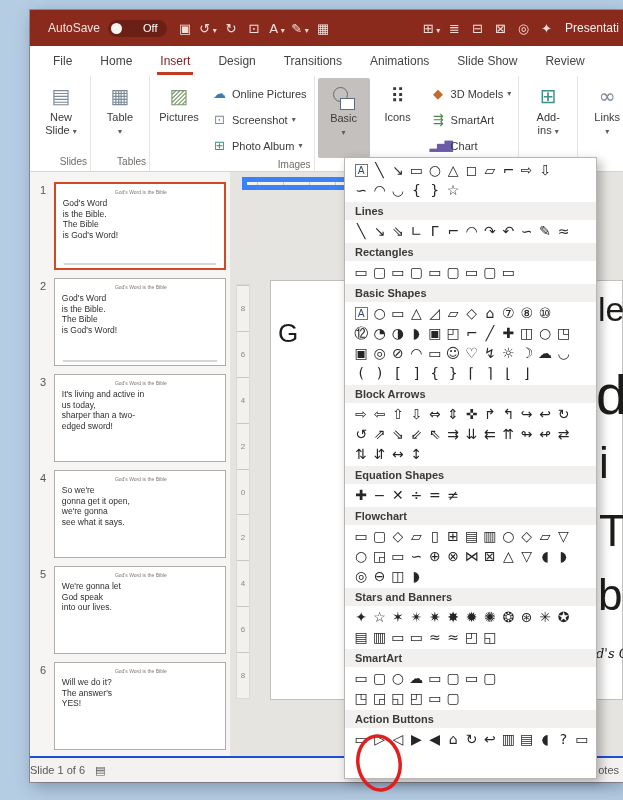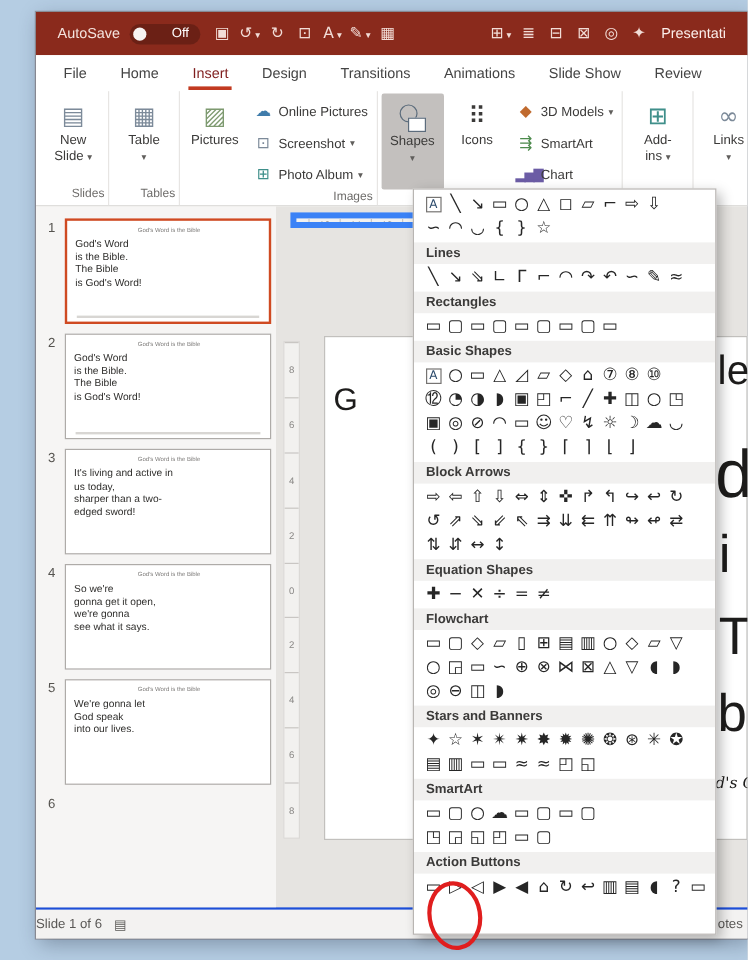--- a/index.html
+++ b/index.html
@@ -1,21 +1,21 @@
 <!DOCTYPE html>
 <html style="--titlebar: #8a2a1c; --tab-accent: #c23a21; --selection-border: #cf4a22; --annotation: #e01e1e;"><head>
 <meta charset="utf-8">
 <style>
 :root{--titlebar:#8a2a1c;--tab-accent:#c23a21;--selection-border:#cf4a22;--annotation:#e01e1e}
 *{box-sizing:border-box;margin:0;padding:0}
 html,body{width:623px;height:800px}
 body{background:#b5cde3;font-family:"Liberation Sans","DejaVu Sans",sans-serif;position:relative;overflow:hidden}
 .window{position:absolute;left:30px;top:10px;width:593px;height:772px;background:#fff;display:flex;flex-direction:column;box-shadow:0 0 0 1px rgba(90,60,50,.4),3px 5px 16px rgba(30,40,60,.35)}
 
-.titlebar{height:36px;flex:0 0 36px;background:var(--titlebar);display:flex;align-items:center;padding:0 18px 0 18px;gap:8px;color:#f4e3de;font-size:12px;white-space:nowrap;overflow:hidden}
+.titlebar{height:36px;flex:0 0 36px;background:var(--titlebar);display:flex;align-items:center;padding:0 4px 0 18px;gap:8px;color:#f4e3de;font-size:12px;white-space:nowrap;overflow:hidden}
 .pill{display:inline-flex;align-items:center;gap:21px;background:rgba(0,0,0,.22);border-radius:9px;height:17px;padding:0 9px 0 3px;font-size:11px;color:#fff}
 .pill-dot{width:11px;height:11px;border-radius:50%;background:#f6f3f2}
 .qat{display:inline-flex;align-items:center;gap:2px}
 .qat-icon{display:inline-block;min-width:21px;text-align:center;font-size:13px;color:#f2ddd7;font-family:"DejaVu Sans",sans-serif}
 .caret-sm::after{content:" ▾";font-size:8px}
 .spacer{flex:1}
 .title-text{font-size:12px;color:#fbeeea;overflow:hidden;max-width:86px}
 
 .tabbar{height:30px;flex:0 0 30px;background:#fff;display:flex;align-items:stretch;padding:0 10px;gap:2px}
 .rtab{position:relative;display:flex;align-items:center;padding:0 13px;font-size:12px;color:#444}
@@ -163,21 +163,21 @@
           </div>
         </div>
       </div>
       <div class="rgroup-label">Images</div>
     </div>
 
     <div class="rgroup">
       <div class="rgroup-content">
         <div class="big-btn pressed caret-after">
           <span class="shapes-glyph"></span>
-          <span class="big-label">Shapes
+          <span class="big-label">Basic
 </span>
         </div>
         <div class="big-btn">
           <span class="icon ic-k">⠿</span>
           <span class="big-label">Icons</span>
         </div>
         <div class="small-stack">
           <div class="small-btn caret-after">
             <span class="icon ic-e">◆</span>
             <span>3D Models</span>
@@ -266,20 +266,26 @@
           <span class="thumb-num">5</span>
           <div class="thumb">
             <div class="thumb-header">God's Word is the Bible</div>
             <div class="thumb-body">We're gonna let
 God speak
 into our lives.</div>
           </div>
         </div>
         <div class="thumb-row">
           <span class="thumb-num">6</span>
+          <div class="thumb">
+            <div class="thumb-header">God's Word is the Bible</div>
+            <div class="thumb-body">Will we do it?
+The answer's
+YES!</div>
+          </div>
         </div>
       </div>
     <div class="main-area">
       <div class="h-ruler">
           <span class="hr-num">16</span>
           <span class="hr-num">14</span>
           <span class="hr-num">12</span>
           <span class="hr-num">10</span>
           <span class="hr-num">8</span>
         </div>

